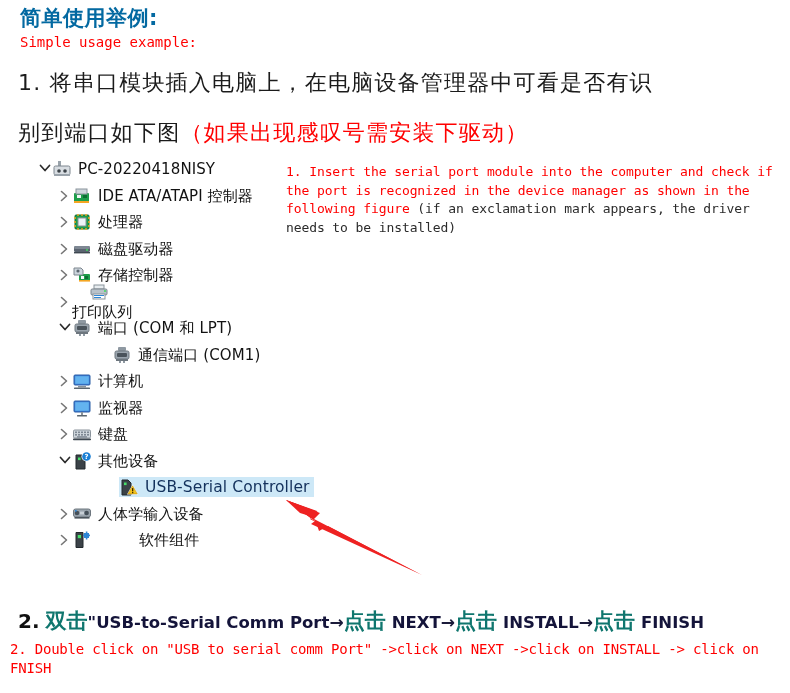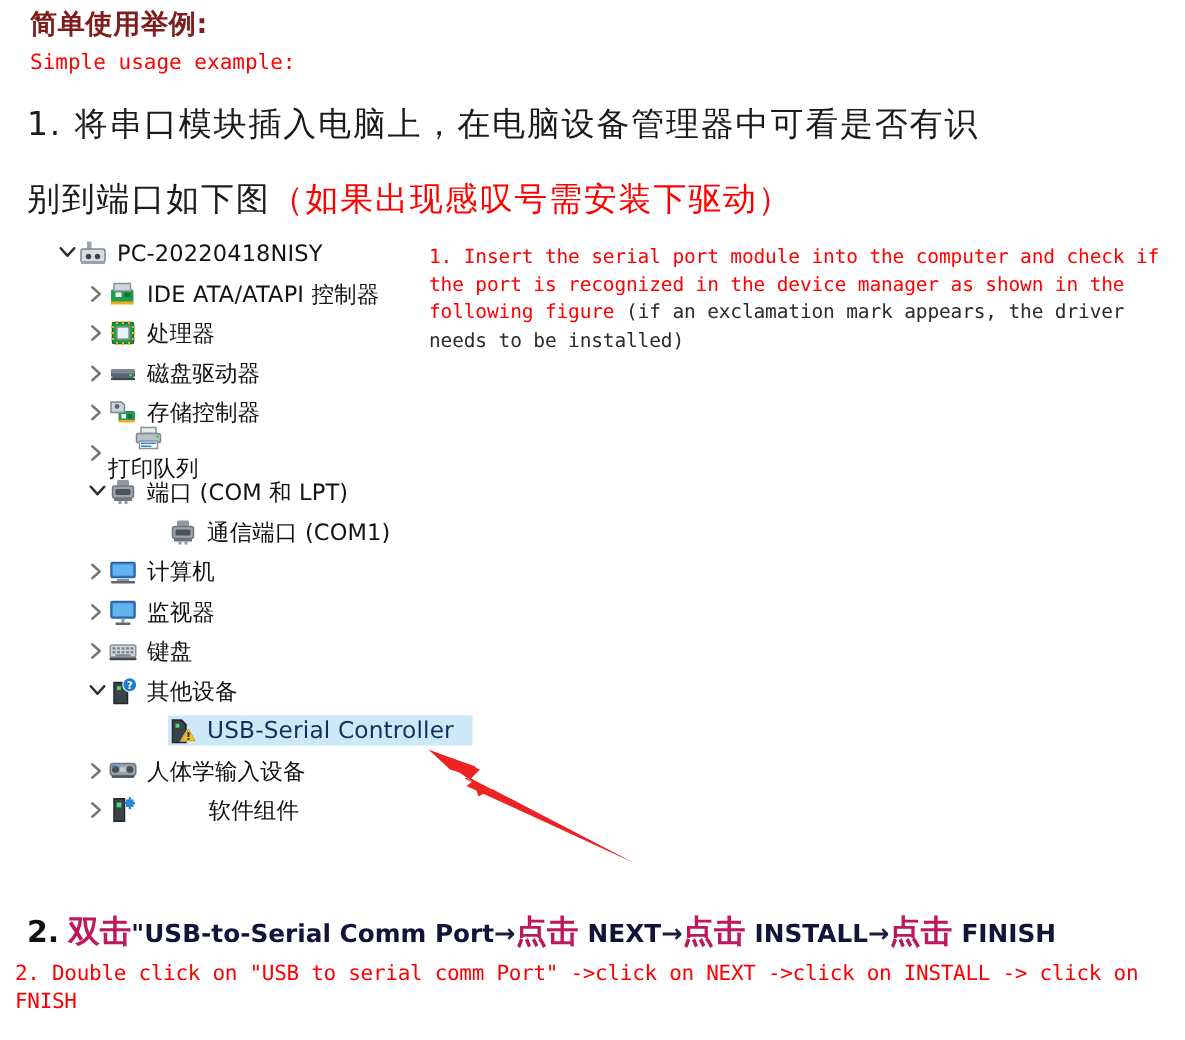--- a/index.html
+++ b/index.html
@@ -19,24 +19,24 @@
   
   .doc {
     position: absolute;
     left: 0; top: 0;
     width: 790px;
   }
   .h-cn-title {
     position: absolute;
     left: 20px; top: 4px;
     font-family: "DejaVu Sans", sans-serif;
-    font-size: 18px;
+    font-size: 21px;
     font-weight: 600;
     letter-spacing: .5px;
-    color: #7f1d1d;
+    color: #0369a1;
     white-space: nowrap;
   }
   .h-en-title {
     position: absolute;
     left: 20px; top: 34px;
     font-family: "DejaVu Sans Mono", monospace;
     font-size: 14px;
     color: #ff0000;
     white-space: nowrap;
   }
@@ -113,21 +113,22 @@
     text-align: right;
   }
   .lvl0 { padding-left: 0px; }
   .lvl1 { padding-left: 20px; }
   .lvl2 { padding-left: 60px; }
 
   .sel {
     background: #cde8f7;
     display: inline-flex;
     align-items: center;
-    padding-right: 12px;
+    padding-right: 4px;
+    margin-left: 7px;
   }
   .sel .lbl { color: #13315c; font-size: 15.5px; }
 
   
   .arrow-svg {
     position: absolute;
     left: 270px; top: 482px;
     width: 170px; height: 96px;
     pointer-events: none;
   }
@@ -136,21 +137,21 @@
   .step2-cn {
     position: absolute;
     left: 18px; top: 607px;
     font-family: "DejaVu Sans", sans-serif;
     font-size: 19px;
     color: #1b1b3a;
     white-space: nowrap;
     letter-spacing: 0px;
   }
   .step2-cn .num { font-weight: 700; font-size: 20px; color: #111; }
-  .step2-cn .cjk { font-size: 21px; font-weight: 600; color: #be185d; }
+  .step2-cn .cjk { font-size: 21px; font-weight: 600; color: #0f766e; }
   .step2-cn .lat { font-size: 16.5px; font-weight: 600; color: #14143a; }
   .step2-cn .arr { font-size: 17px; font-weight: 700; }
   .step2-en {
     position: absolute;
     left: 10px; top: 640px;
     width: 770px;
     font-family: "DejaVu Sans Mono", monospace;
     font-size: 14px;
     line-height: 19px;
     color: #ff0000;

